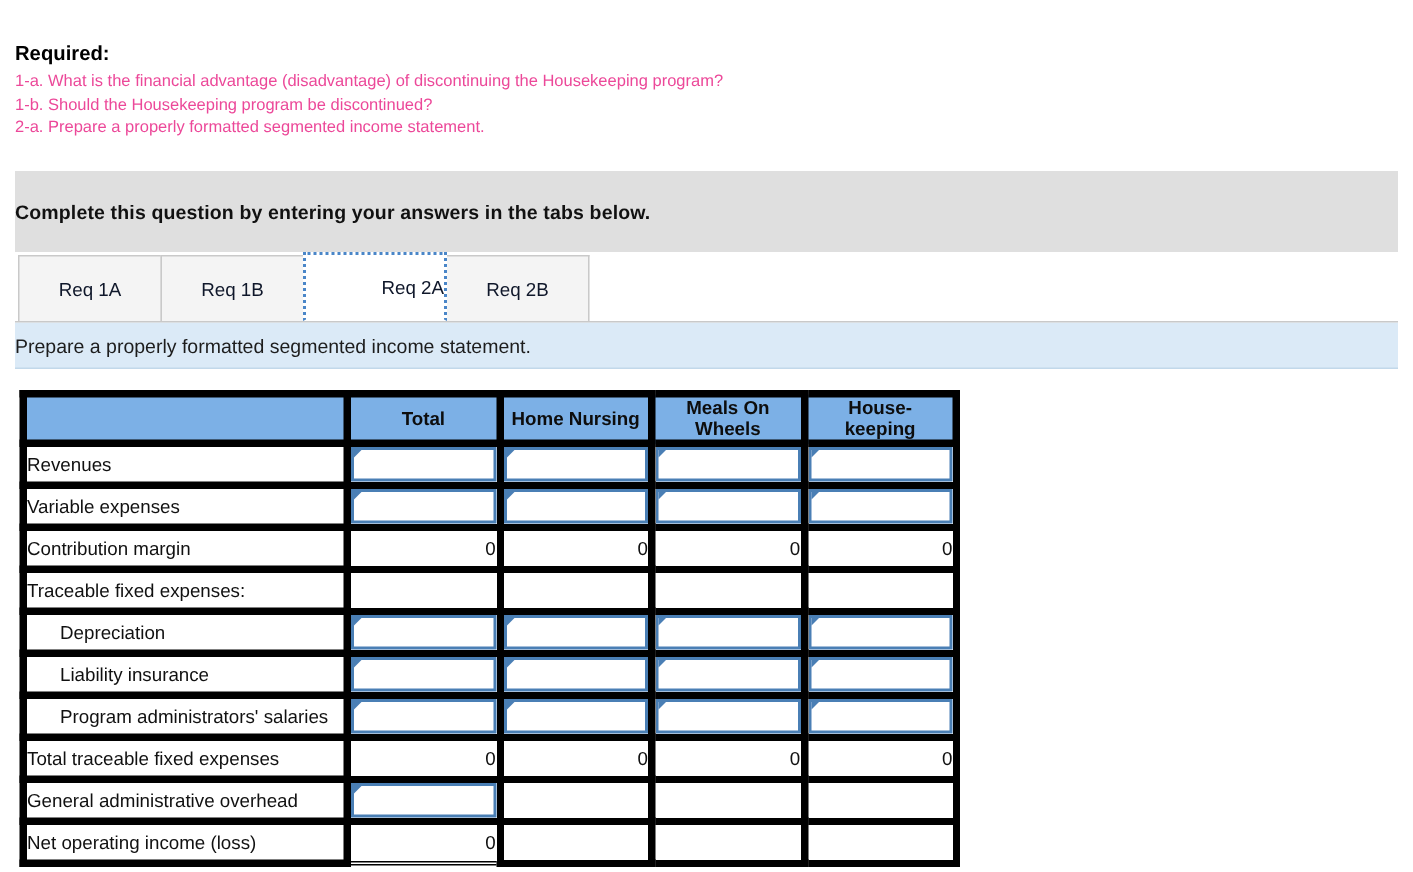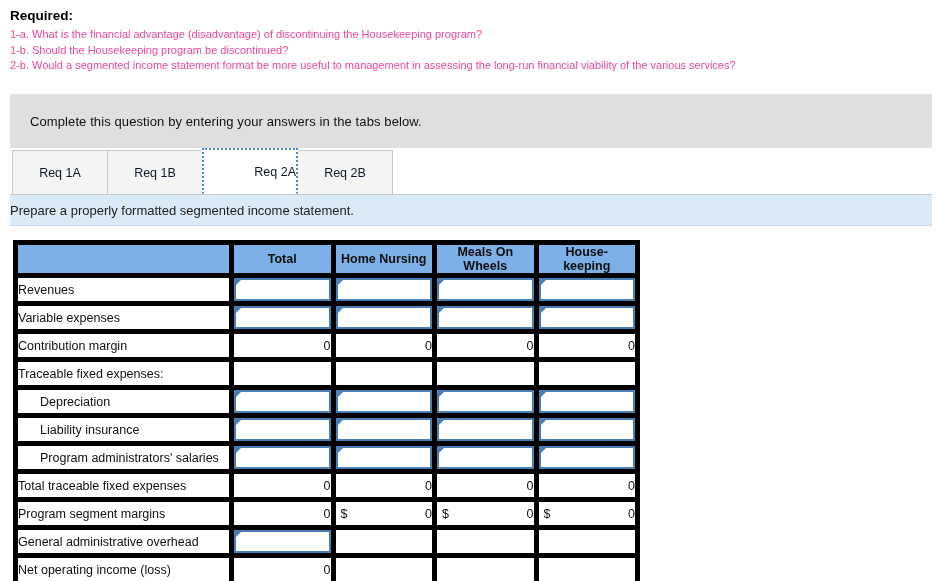--- a/index.html
+++ b/index.html
@@ -13,20 +13,21 @@
     font-family: "Liberation Sans", sans-serif;
     font-size: 13px;
     color: #1a1a1a;
     overflow: hidden;
     position: relative;
   }
 
   
   .required-block {
     padding: 6px 10px 0 10px;
+    margin-top: 20px;
   }
   .required-title {
     font-weight: bold;
     font-size: 13.5px;
     color: #000;
     line-height: 1.45;
     margin: 0 0 1px 0;
   }
   .req-line {
     font-size: 11px;
@@ -38,24 +39,23 @@
 
   
   .gray-banner {
     margin: 20px 10px 0 10px;
     background: #dfdfdf;
     height: 54px;
     display: flex;
     align-items: center;
   }
   .gray-banner-text {
-    font-weight: normal;
+    font-weight: bold;
     font-size: 13px;
     color: #111;
-    padding-left: 20px;
     letter-spacing: 0.1px;
   }
 
   
   .tabs-wrap {
     margin: 0 10px 0 10px;
     position: relative;
     height: 46px;
     border-bottom: 1px solid #c9c9c9;
   }
@@ -192,21 +192,21 @@
     border-bottom: 3px double #000000;
   }
 </style>
 </head>
 <body>
 
 <div class="required-block">
   <div class="required-title">Required:</div>
   <p class="req-line">1-a. What is the financial advantage (disadvantage) of discontinuing the Housekeeping program?</p>
   <p class="req-line">1-b. Should the Housekeeping program be discontinued?</p>
-  <p class="req-line">2-b. Would a segmented income statement format be more useful to management in assessing the long-run financial viability of the various services?</p>
+  <p class="req-line">2-a. Prepare a properly formatted segmented income statement.</p>
 </div>
 
 <div class="gray-banner">
   <span class="gray-banner-text">Complete this question by entering your answers in the tabs below.</span>
 </div>
 
 <div class="tabs-wrap">
   <div class="tabs-row">
     <div class="tab">
       <span>Req 1A</span>
@@ -296,27 +296,20 @@
           <td class="inp val"><span></span></td>
         </tr>
         <tr class="rule-top">
           <td class="lbl">Total traceable fixed expenses</td>
           <td class="val"><span>0</span></td>
           <td class="val"><span>0</span></td>
           <td class="val"><span>0</span></td>
           <td class="val"><span>0</span></td>
         </tr>
         <tr>
-          <td class="lbl">Program segment margins</td>
-          <td class="val"><span>0</span></td>
-          <td class="val"><span class="dollar">$</span><span>0</span></td>
-          <td class="val"><span class="dollar">$</span><span>0</span></td>
-          <td class="val"><span class="dollar">$</span><span>0</span></td>
-        </tr>
-        <tr>
           <td class="lbl">General administrative overhead</td>
           <td class="inp val"><span></span></td>
           <td class="val empty-plain"><span></span></td>
           <td class="val empty-plain"><span></span></td>
           <td class="val empty-plain"><span></span></td>
         </tr>
         <tr class="double-bottom">
           <td class="lbl">Net operating income (loss)</td>
           <td class="val has-dbl"><span>0</span></td>
           <td class="val empty-plain"><span></span></td>

